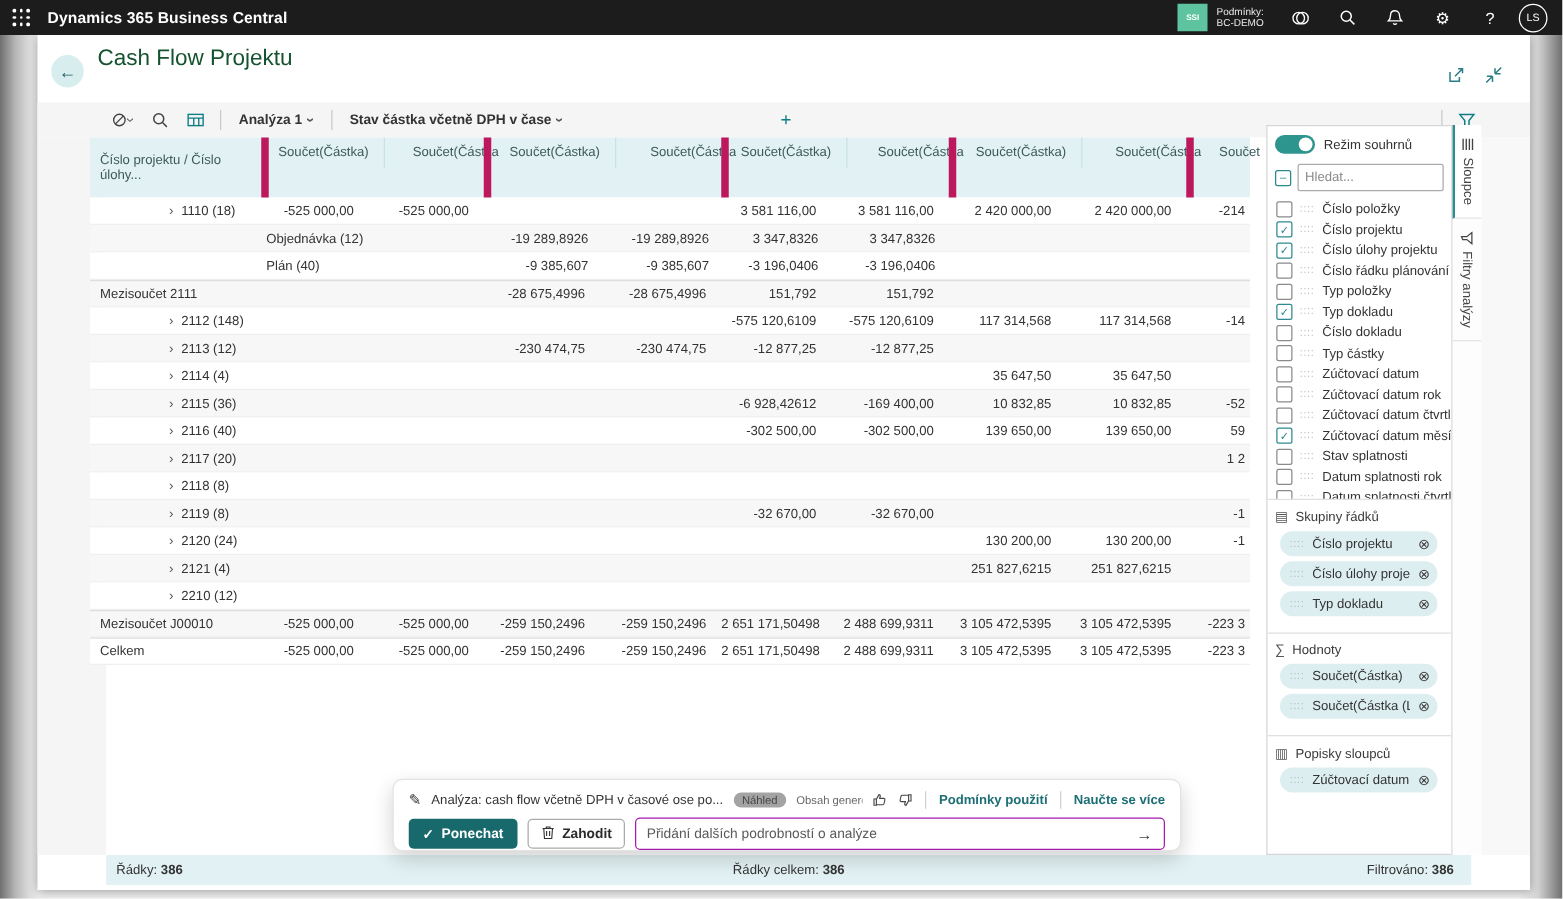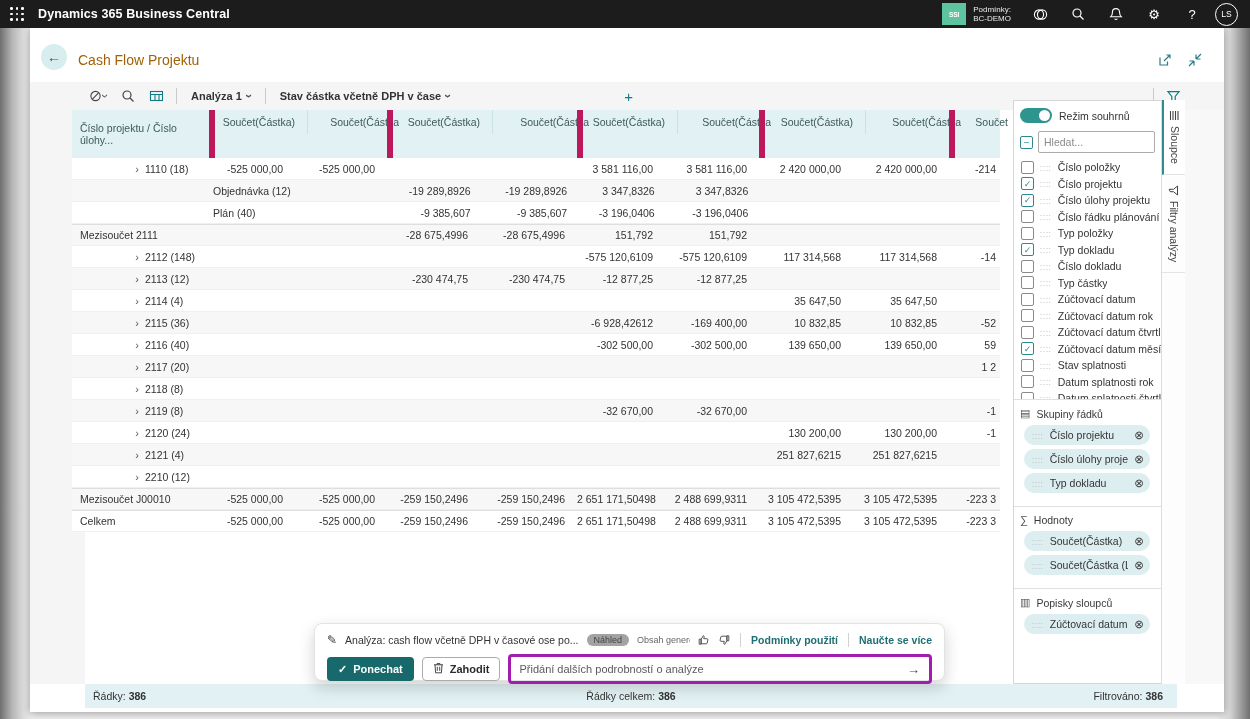--- a/index.html
+++ b/index.html
@@ -12,21 +12,21 @@
   .waffle span{width:2.5px;height:2.5px;background:#fff;border-radius:50%;}
   .apptitle{margin-left:14px;font-size:12.5px;font-weight:700;letter-spacing:.1px;}
   .tb-right{margin-left:auto;display:flex;align-items:center;gap:0;}
   .orgtile{width:24px;height:22px;background:var(--badge-green,#5ec39f);color:#fff;font-size:6.5px;font-weight:700;display:flex;align-items:center;justify-content:center;}
   .envtext{font-size:8px;line-height:9.5px;color:#e9e9e9;margin:0 10px 0 7px;}
   .tbicon{width:38px;height:28px;display:flex;align-items:center;justify-content:center;color:#fff;font-size:13px;cursor:pointer;}
   .avatar{width:21px;height:21px;border:1.5px solid #fff;border-radius:50%;color:#fff;font-size:8.5px;display:flex;align-items:center;justify-content:center;margin:0 12px 0 4px;cursor:pointer;}
   
   .window{position:absolute;left:30px;top:28px;width:1194px;height:684px;background:#fff;box-shadow:0 1px 8px rgba(0,0,0,.35);}
   .backbtn{position:absolute;left:11px;top:16px;width:26px;height:26px;border-radius:50%;background:#d8edee;color:#1f5c60;font-size:14px;display:flex;align-items:center;justify-content:center;cursor:pointer;}
-  .pagetitle{position:absolute;left:48px;top:24px;font-size:14px;color:#a16207;}
+  .pagetitle{position:absolute;left:48px;top:8px;font-size:18px;color:#14532d;}
   .winicons{position:absolute;right:22px;top:25px;display:flex;gap:16px;}
   .winicons svg{cursor:pointer;}
   
   .toolbar{position:absolute;left:0;top:54px;width:1194px;height:28px;background:#f5f5f5;display:flex;align-items:center;font-size:11px;color:#333;}
   .leftmargin{position:absolute;left:0;top:82px;width:55px;height:574px;background:#f5f5f5;}
   .rightmargin{position:absolute;left:1155px;top:82px;width:39px;height:574px;background:#f8f8f8;}
   .tbtool{display:flex;align-items:center;justify-content:center;height:28px;padding:0 7px;cursor:pointer;color:#444;}
   .sep{width:1px;height:16px;background:#c9c9c9;margin:0 5px;}
   .menulbl{display:flex;align-items:center;gap:5px;padding:0 9px;font-weight:600;color:#333;cursor:pointer;white-space:nowrap;}
   .chev{display:inline-block;transform:rotate(90deg);font-size:12px;color:#555;line-height:1;}
@@ -90,21 +90,21 @@
   .airow1{display:flex;align-items:center;gap:8px;height:22px;font-size:10.5px;color:#333;}
   .aititle{white-space:nowrap;}
   .aibadge{background:#a3a3a3;border-radius:8px;padding:1px 7px;font-size:9px;color:#444;flex:none;}
   .aidisc{font-size:9px;color:#666;white-space:nowrap;overflow:hidden;}
   .aithumb{cursor:pointer;display:flex;align-items:center;}
   .aisep{width:1px;height:14px;background:#d0d0d0;margin:0 2px;flex:none;}
   .ailink{color:#1d6f75;font-weight:600;white-space:nowrap;cursor:pointer;}
   .airow2{display:flex;align-items:center;gap:8px;margin-top:3px;}
   .btn-keep{display:flex;align-items:center;gap:6px;background:var(--primary-button,#17696b);color:#fff;font-size:11px;font-weight:700;border:none;border-radius:4px;height:24px;padding:0 11px;cursor:pointer;font-family:"Liberation Sans",sans-serif;}
   .btn-disc{display:flex;align-items:center;gap:6px;background:#fff;color:#2b2b2b;font-size:11px;font-weight:700;border:1px solid #ababab;border-radius:4px;height:24px;padding:0 10px;cursor:pointer;font-family:"Liberation Sans",sans-serif;}
-  .aiinput{flex:1;display:flex;align-items:center;border:3px solid #a21caf;border-radius:4px;height:24px;}
+  .aiinput{flex:1;display:flex;align-items:center;border:1px solid #a21caf;border-radius:4px;height:24px;}
   .aiinput input{flex:1;border:none;outline:none;font-size:11px;padding:0 8px;font-family:"Liberation Sans",sans-serif;color:#333;background:transparent;}
   .aiinput input::placeholder{color:#5a5a5a;}
   .aiarrow{font-size:13px;color:#444;padding:0 9px;cursor:pointer;}
 </style>
 </head>
 <body>
 
 <div class="screen">
 
   <header class="topbar">

